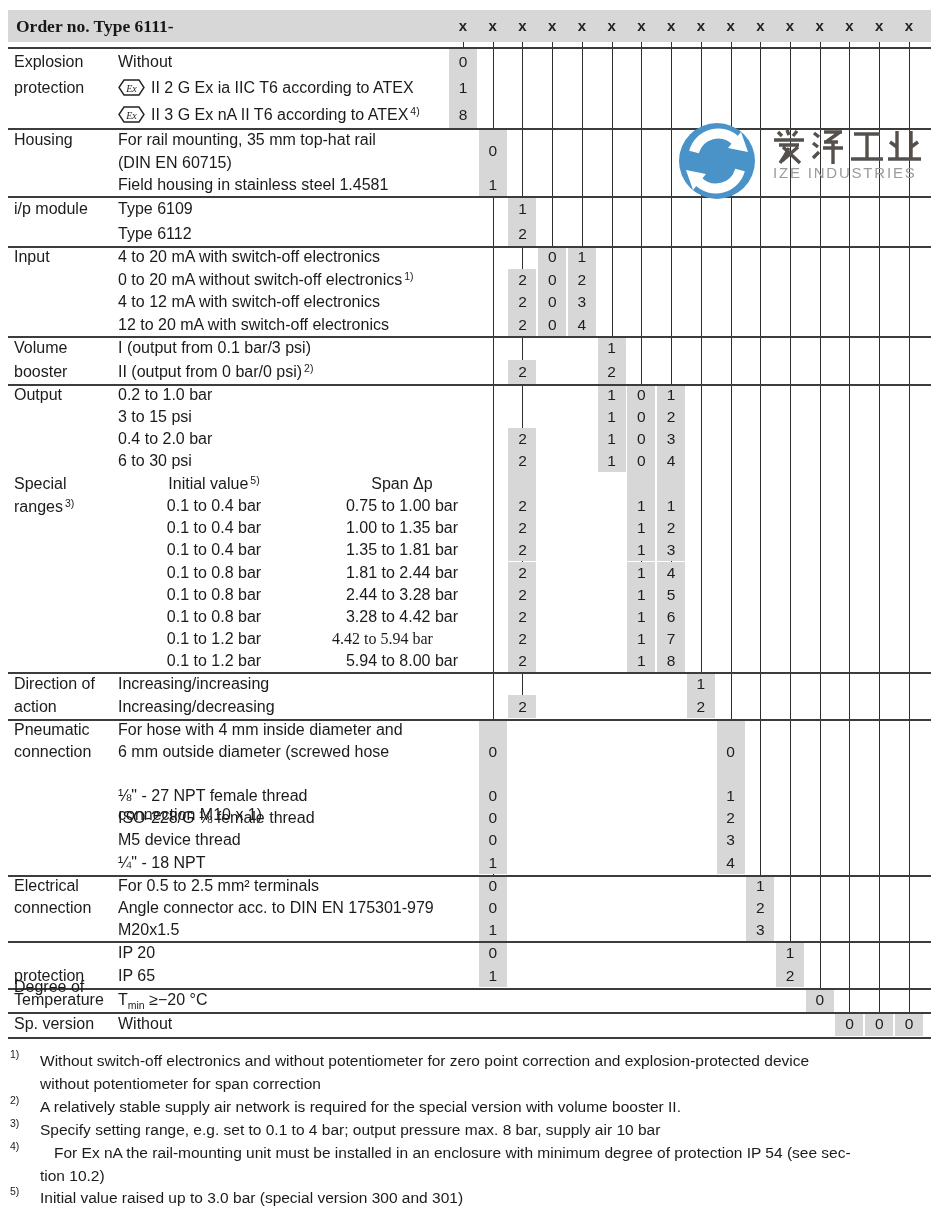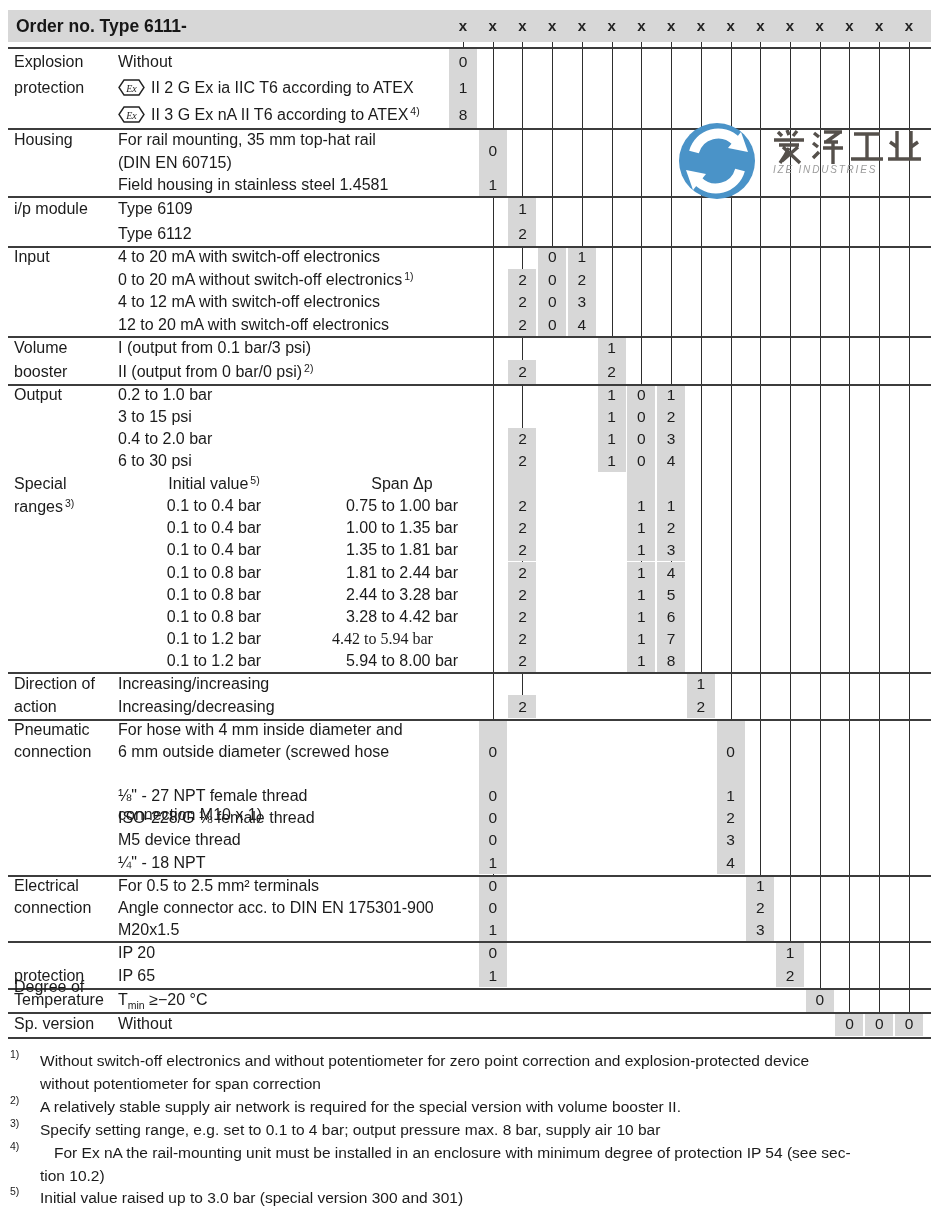--- a/index.html
+++ b/index.html
@@ -5,28 +5,28 @@
   html,body{margin:0;padding:0;background:#fff;}
   #page{position:relative;width:939px;height:1224px;background:#ffffff;
         font-family:"Liberation Sans", sans-serif;color:#1b1b1b;overflow:hidden;}
   .t{position:absolute;white-space:nowrap;font-size:16px;color:#1b1b1b;z-index:4;}
   .vline{position:absolute;width:1px;background:#2e2e2e;z-index:1;}
   .hrule{position:absolute;left:8px;width:923px;background:#3c3c3c;z-index:3;}
   .cell{position:absolute;background:#d7d7d7;z-index:2;display:flex;align-items:center;
         justify-content:center;font-size:15.5px;color:#1d1d1d;}
   .headband{position:absolute;left:8px;top:10px;width:923px;height:32px;background:#d7d7d7;z-index:0;}
   .headtitle{position:absolute;left:16px;top:10px;height:32px;line-height:32px;
-             font-weight:bold;font-size:17.5px;color:#171717;z-index:1;}
+             font-weight:bold;font-size:17.5px;color:#171717;z-index:1;font-family:Liberation Serif, serif;}
   .xmark{position:absolute;top:10px;height:32px;line-height:32px;width:20px;text-align:center;
          font-weight:bold;font-size:15px;color:#222;z-index:1;}
   .sup{font-size:10.5px;position:relative;top:-5px;margin-left:2px;}
   .sub{font-size:10.5px;position:relative;top:4px;}
   .exicon{display:inline-block;vertical-align:-3px;margin-right:6px;}
   .wm{position:absolute;z-index:5;}
-  .wm-en{font-size:10px;letter-spacing:1.8px;color:#9b9b9b;font-style:italic;}
+  .wm-en{font-size:15px;letter-spacing:1.8px;color:#9b9b9b;}
   .fn-marker{position:absolute;left:10px;font-size:10.5px;top:-2px;}
   .fn-line{white-space:nowrap;font-size:15.5px;color:#1b1b1b;}
 </style>
 </head>
 <body>
 
 <div id="page">
 
   <div class="headband"></div>
   <div class="headtitle">Order no. Type 6111-</div>
@@ -223,21 +223,21 @@
         <div class="t" style="left: 118px; top: 851.6px; line-height: 22.2px;">¼" - 18 NPT</div>
         <div class="cell" style="left: 478.73px; top: 851.6px; width: 28px; height: 22.2px;">1</div>
         <div class="cell" style="left: 716.57px; top: 851.6px; width: 28px; height: 22.2px;">4</div>
       </div>
       <div>
         <div class="t" style="left: 14px; top: 875px; line-height: 22px;">Electrical</div>
         <div class="t" style="left: 14px; top: 897px; line-height: 22px;">connection</div>
         <div class="t" style="left: 118px; top: 875px; line-height: 22px;">For 0.5 to 2.5 mm² terminals</div>
         <div class="cell" style="left: 478.73px; top: 875px; width: 28px; height: 22px;">0</div>
         <div class="cell" style="left: 746.3px; top: 875px; width: 28px; height: 22px;">1</div>
-        <div class="t" style="left: 118px; top: 897px; line-height: 22px;">Angle connector acc. to DIN EN 175301-900</div>
+        <div class="t" style="left: 118px; top: 897px; line-height: 22px;">Angle connector acc. to DIN EN 175301-979</div>
         <div class="cell" style="left: 478.73px; top: 897px; width: 28px; height: 22px;">0</div>
         <div class="cell" style="left: 746.3px; top: 897px; width: 28px; height: 22px;">2</div>
         <div class="t" style="left: 118px; top: 919px; line-height: 22px;">M20x1.5</div>
         <div class="cell" style="left: 478.73px; top: 919px; width: 28px; height: 22px;">1</div>
         <div class="cell" style="left: 746.3px; top: 919px; width: 28px; height: 22px;">3</div>
       </div>
       <div>
         <div class="t" style="left: 14px; top: 941px; line-height: 23px; margin-top: 34px;">Degree of</div>
         <div class="t" style="left: 14px; top: 964px; line-height: 23px;">protection</div>
         <div class="t" style="left: 118px; top: 941px; line-height: 23px;">IP 20</div>

